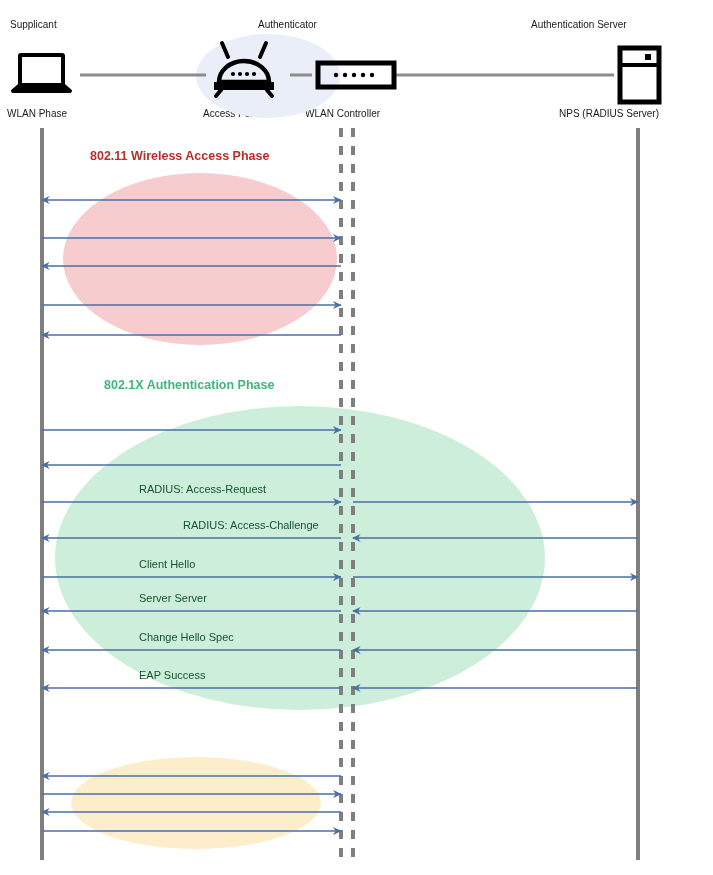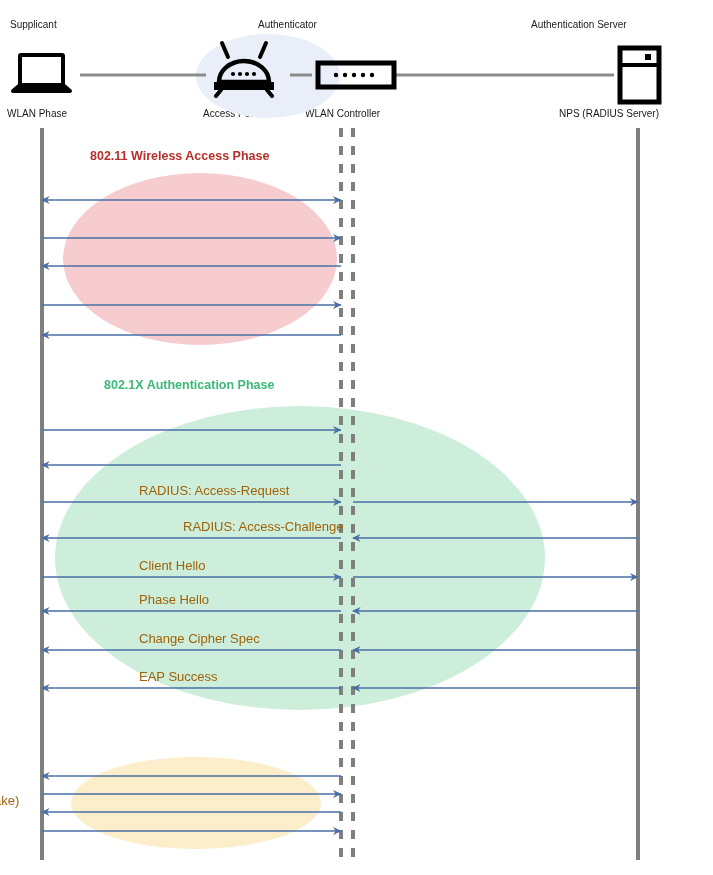--- a/index.html
+++ b/index.html
@@ -12,21 +12,21 @@
   .hdr-label{
     position:absolute;font-size:10px;color:#1a1a1a;
     white-space:nowrap;text-align:center;
   }
   svg{display:block;overflow:visible;}
   .phase-title{
     position:absolute;font-size:12.5px;font-weight:600;
     white-space:nowrap;text-align:center;line-height:19px;
   }
   .msg-label{
-    position:absolute;font-size:13px;color:#a16207;
+    position:absolute;font-size:11px;color:#14532d;
     white-space:nowrap;text-align:center;
   }
 </style>
 </head>
 <body>
 
 <div class="hdr-label" style="left:10px;top:19px;">Supplicant</div>
 <div class="hdr-label" style="left:258px;top:19px;">Authenticator</div>
 <div class="hdr-label" style="left:531px;top:19px;">Authentication Server</div>
 
@@ -126,16 +126,16 @@
 <div class="phase-title" style="left:90px;top:147px;color:#b5302a;">802.11 Wireless Access Phase</div>
 <div class="phase-title" style="left:104px;top:376px;color:#3cb878;">802.1X Authentication Phase</div>
 <div class="phase-title" style="left:96px;top:721px;color:#d19b6b;width:190px;text-align:center;">
 </div>
 
 <div id="label-layer">
     <div class="msg-label" style="left: -165px; top: 793px; width: auto; text-align: left;">EAPOL-Key (4-way handshake)</div>
     <div class="msg-label" style="left: 139px; top: 483px; width: auto; text-align: left;">RADIUS: Access-Request</div>
     <div class="msg-label" style="left: 139px; top: 519px; width: auto; text-align: left; margin-left: 44px;">RADIUS: Access-Challenge</div>
     <div class="msg-label" style="left: 139px; top: 558px; width: auto; text-align: left;">Client Hello</div>
-    <div class="msg-label" style="left: 139px; top: 592px; width: auto; text-align: left;">Phase Hello</div>
-    <div class="msg-label" style="left: 139px; top: 631px; width: auto; text-align: left;">Change Cipher Spec</div>
+    <div class="msg-label" style="left: 139px; top: 592px; width: auto; text-align: left;">Server Server</div>
+    <div class="msg-label" style="left: 139px; top: 631px; width: auto; text-align: left;">Change Hello Spec</div>
     <div class="msg-label" style="left: 139px; top: 669px; width: auto; text-align: left;">EAP Success</div>
   </div>
 
 </body></html>

